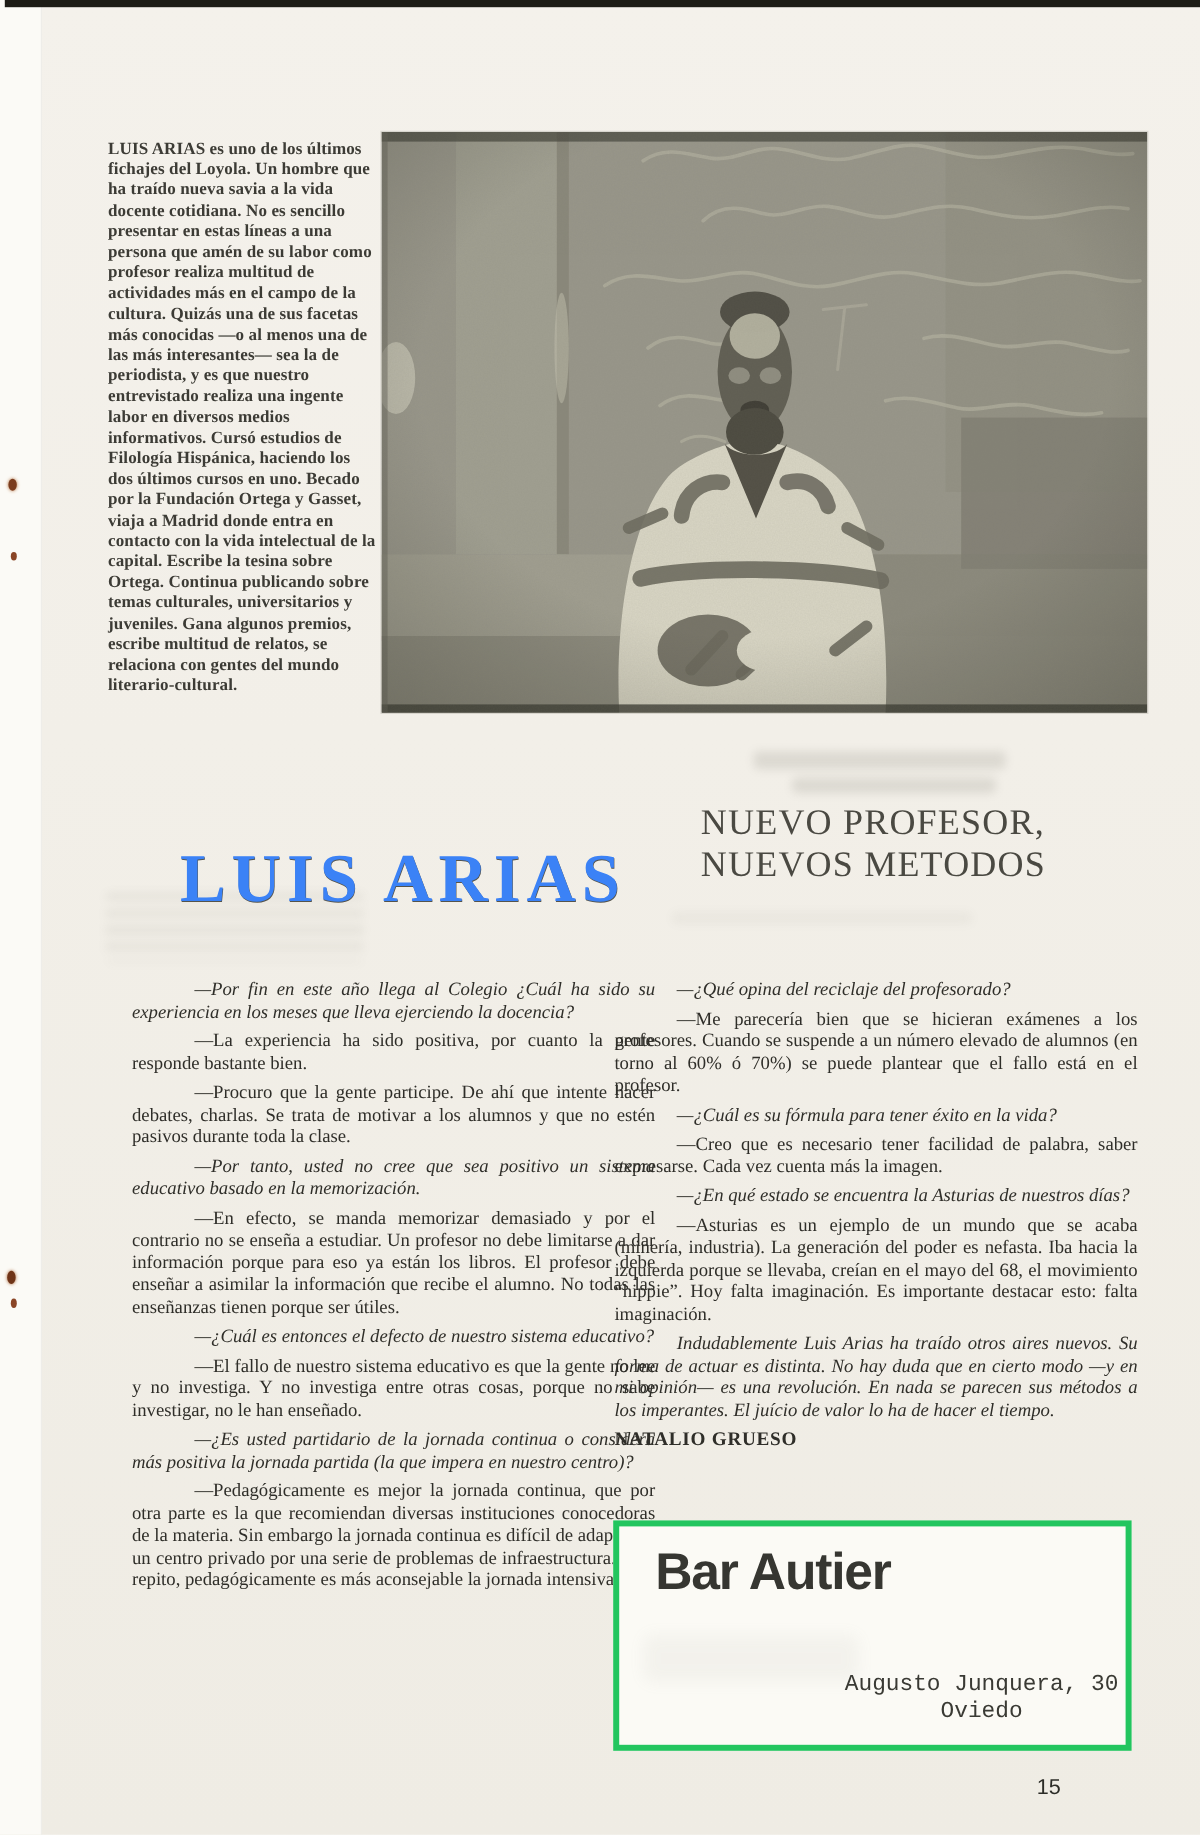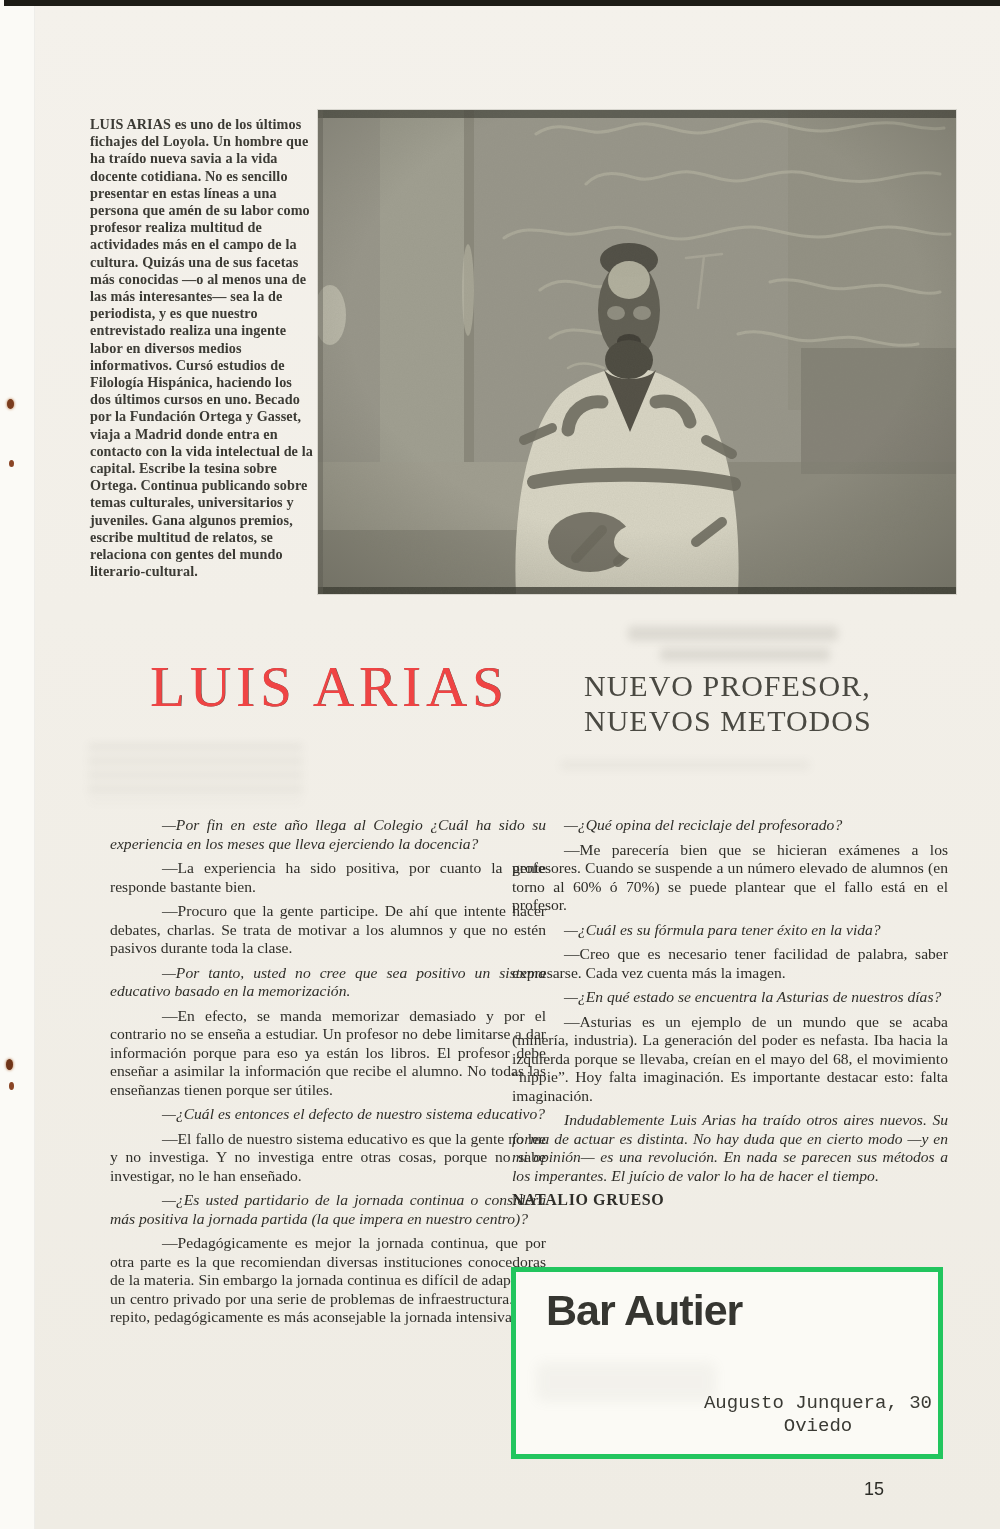--- a/index.html
+++ b/index.html
@@ -28,22 +28,22 @@
   .photo svg{display:block;}
 
   .ghost{position:absolute;filter:blur(4px);opacity:0.16;background:#6d6b60;border-radius:4px;}
   .ghost-a{left:628px;top:626px;width:210px;height:15px;}
   .ghost-b{left:660px;top:648px;width:170px;height:13px;}
   .ghost-c{left:88px;top:744px;width:215px;height:58px;opacity:0.10;
     background:repeating-linear-gradient(180deg,#6d6b60 0 6px,transparent 6px 14px);}
   .ghost-d{left:560px;top:760px;width:250px;height:10px;opacity:0.06;}
 
   .headline-main{
-    position:absolute;left:150px;top:654px;
-    font-size:57px;font-weight:400;letter-spacing:5px;color:#ef4444;
+    position:absolute;left:150px;top:700px;
+    font-size:57px;font-weight:700;letter-spacing:5px;color:#3b82f6;
     text-shadow:0.4px 0.4px 0 #55544c;
   }
   .headline-sub{
     position:absolute;left:584px;top:668px;
     font-size:30px;line-height:35px;letter-spacing:1px;color:#4a4942;
     white-space:pre-line;
   }
 
   .col{position:absolute;top:816px;width:436px;font-size:15.6px;line-height:18.5px;
     text-align:justify;color:#2f2e29;}

